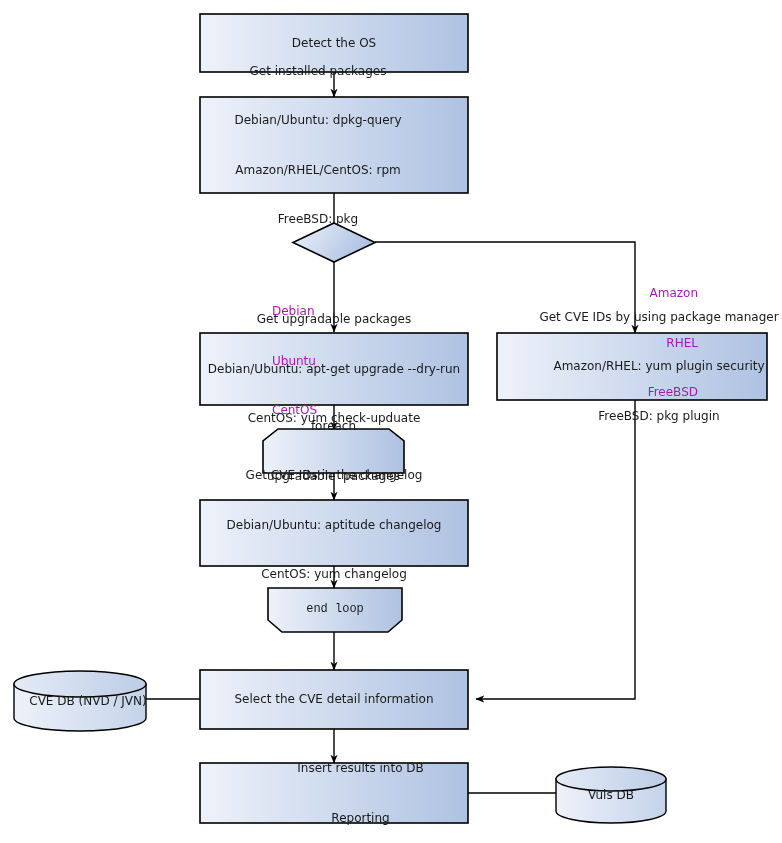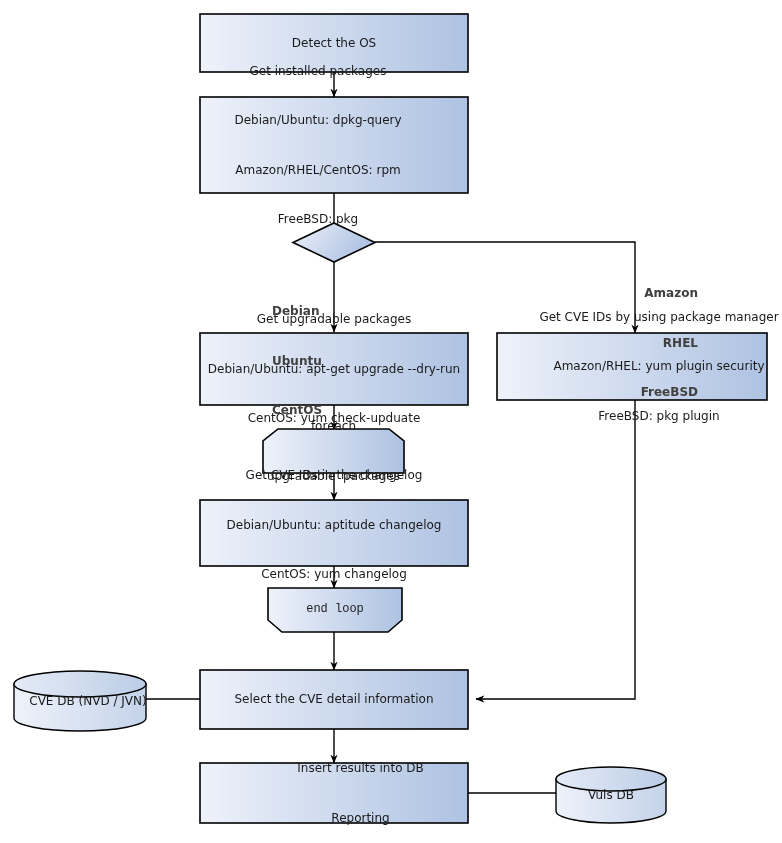--- a/index.html
+++ b/index.html
@@ -13,26 +13,25 @@
     justify-content:center;
     text-align:center;
     color:#1a1a1a;
     font-size:12px;
     line-height:16.5px;
     white-space:pre;
     pointer-events:none;
   }
   .edgeLabel{
     position:absolute;
-    color:#404040;
+    color:#a21caf;
     font-size:12px;
     line-height:16.5px;
     white-space:pre;
     pointer-events:none;
-    font-weight:bold;
   }
   .lbl-left{text-align:left;}
   .lbl-right{text-align:right;}
 </style>
 </head>
 <body>
 
 <div id="stage">
 
   <svg id="flow" viewBox="0 0 782 843" xmlns="http://www.w3.org/2000/svg">

